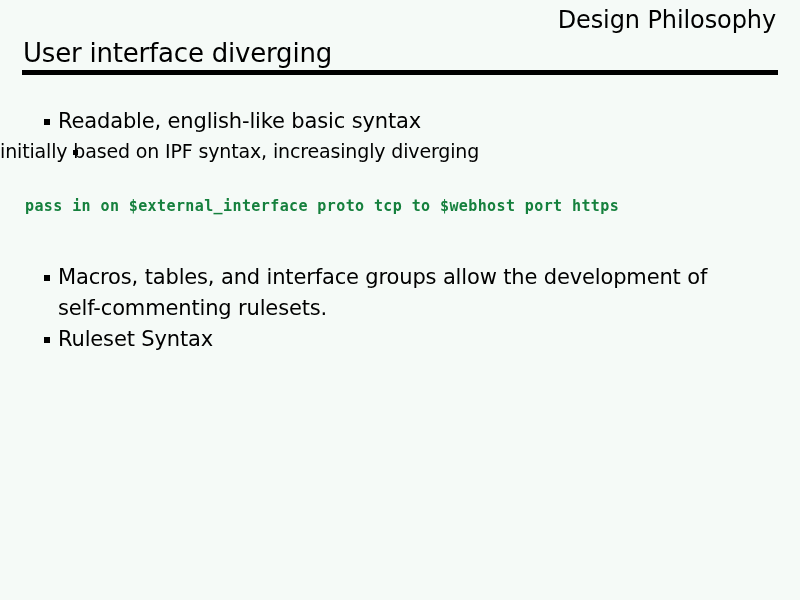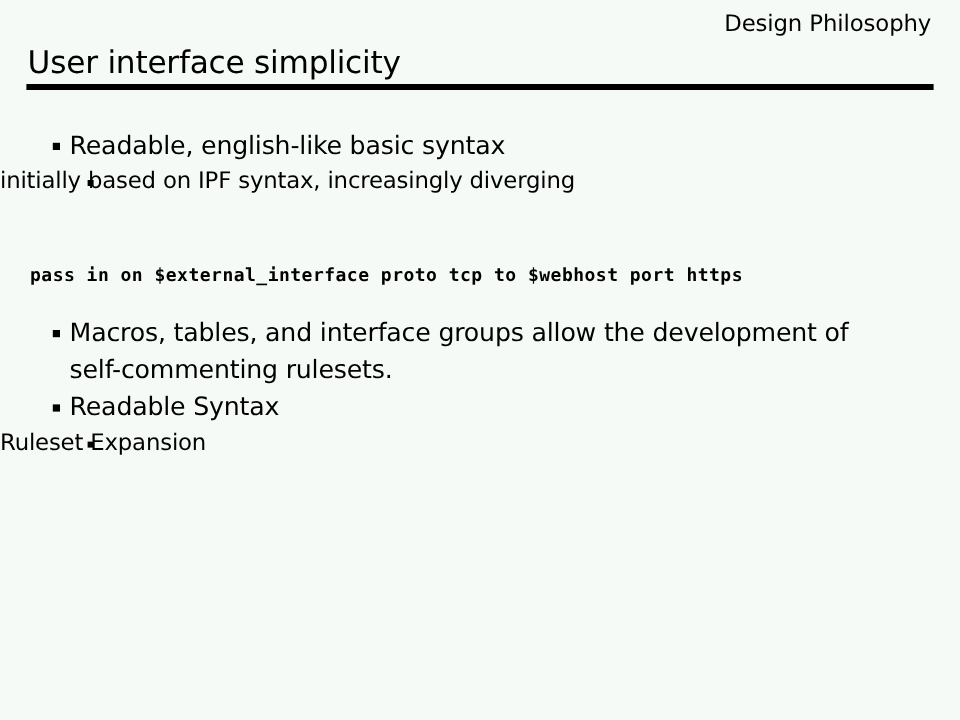--- a/index.html
+++ b/index.html
@@ -19,21 +19,21 @@
     width: 800px;
     height: 600px;
     background: #f5faf7;
   }
 
   
   .slide-header {
     position: absolute;
     top: 8px;
     right: 24px;
-    font-size: 19px;
+    font-size: 24px;
     line-height: 24px;
     letter-spacing: -0.1px;
     white-space: nowrap;
     color: #000;
   }
 
   
   .slide-title {
     position: absolute;
     left: 23px;
@@ -96,42 +96,42 @@
   }
 
   .bullet-text {
     display: block;
   }
 
   
   .code-line {
     position: absolute;
     left: 25px;
-    top: 219px;
+    top: 196px;
     font-family: "DejaVu Sans Mono", monospace;
     font-weight: bold;
     font-size: 15px;
     line-height: 20px;
     letter-spacing: 0.4px;
     white-space: pre;
-    color: #000000;
+    color: #15803d;
   }
 
   
   .group-top   { position: absolute; left: 0; top: 106px;  width: 676px; }
   .group-mid   { position: absolute; left: 0; top: 262px;  width: 708px; }
 </style>
 </head>
 <body>
 
 <div class="slide">
 
   <div class="slide-header">Design Philosophy</div>
 
-  <div class="slide-title">User interface simplicity</div>
+  <div class="slide-title">User interface diverging</div>
 
   <div class="title-rule"></div>
 
   <div class="group-top">
     <ul class="bullets">
       <li class="bullet lvl1">
         <span class="marker"></span>
         <span class="bullet-text">Readable, english-like basic syntax</span>
       </li>
       <li class="bullet lvl2">
@@ -144,22 +144,18 @@
   <div class="code-line">pass in on $external_interface proto tcp to $webhost port https</div>
 
   <div class="group-mid">
     <ul class="bullets">
       <li class="bullet lvl1">
         <span class="marker"></span>
         <span class="bullet-text">Macros, tables, and interface groups allow the development of self-commenting rulesets.</span>
       </li>
       <li class="bullet lvl1">
         <span class="marker"></span>
-        <span class="bullet-text">Readable Syntax</span>
-      </li>
-      <li class="bullet lvl2">
-        <span class="marker"></span>
-        <span class="bullet-text">Ruleset Expansion</span>
+        <span class="bullet-text">Ruleset Syntax</span>
       </li>
     </ul>
   </div>
 
 </div>
 
 </body></html>

